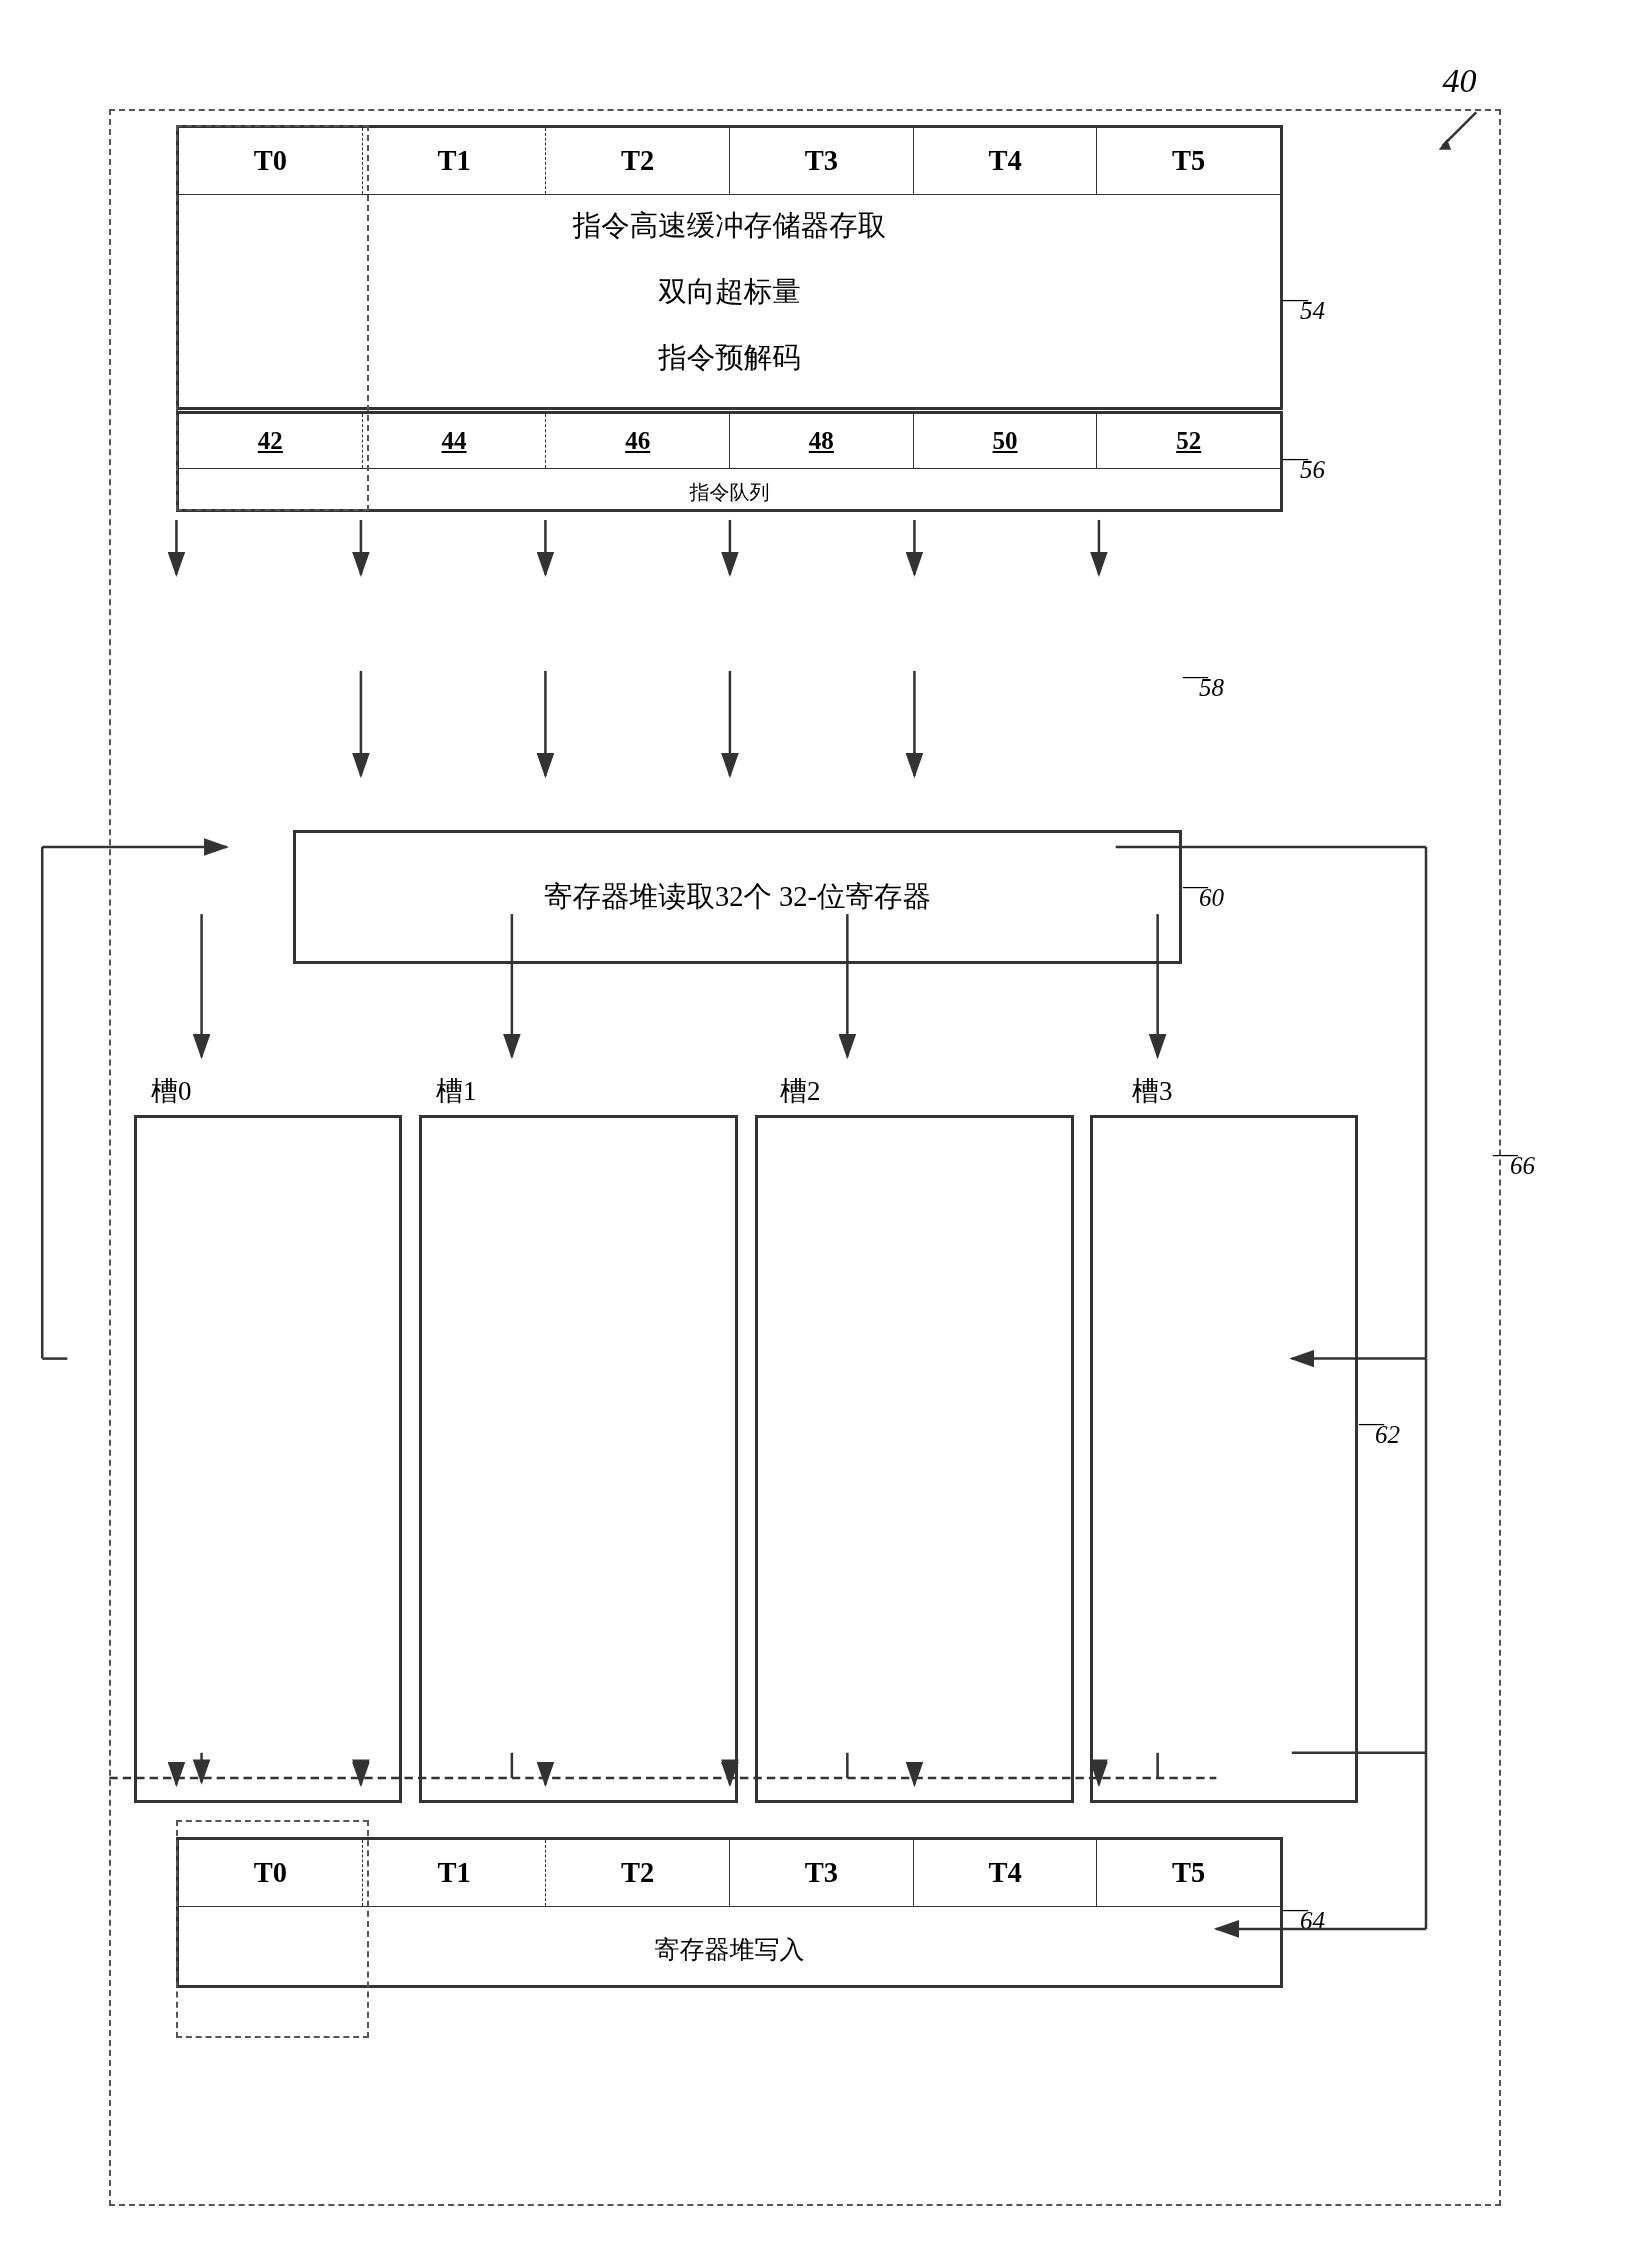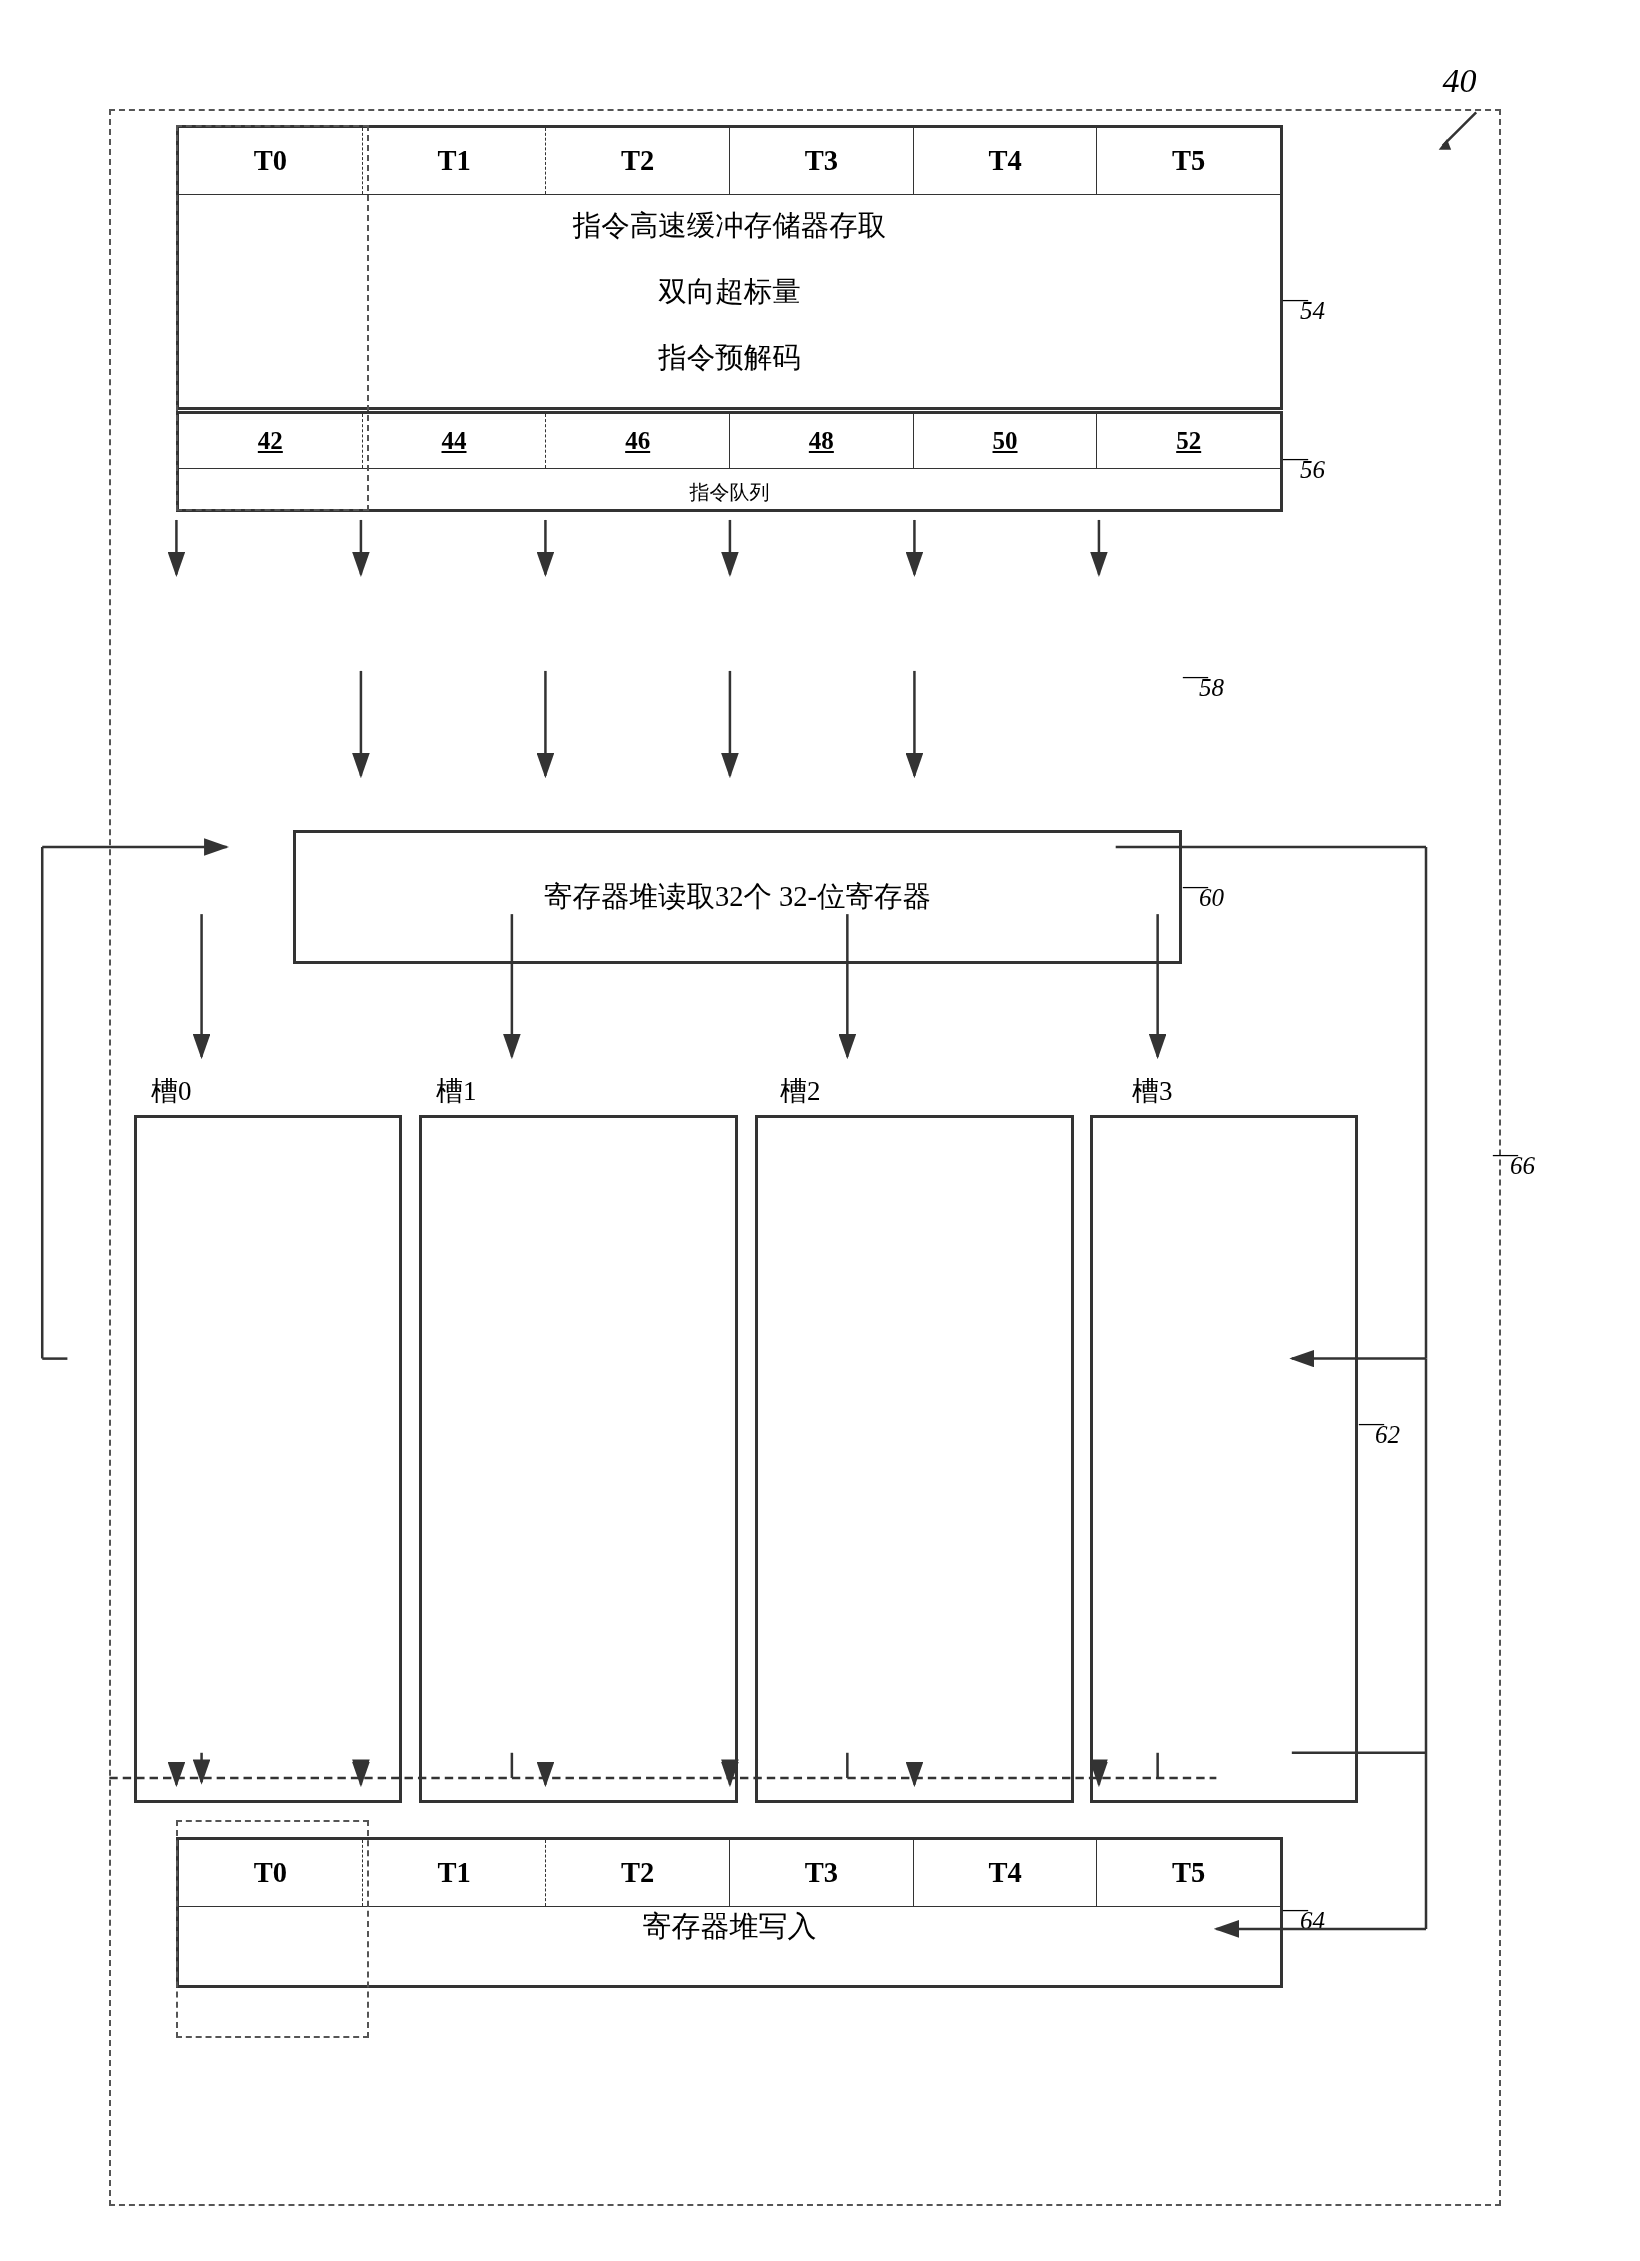--- a/index.html
+++ b/index.html
@@ -244,21 +244,21 @@
           <span>T3</span>
         </div>
       <div style="flex:1; border-right:1.7px solid #333; display:flex; align-items:center; justify-content:center; font-size:28.5px; font-weight:bold;">
           <span>T4</span>
         </div>
       <div style="flex:1; display:flex; align-items:center; justify-content:center; font-size:28.5px; font-weight:bold;">
           <span>T5</span>
         </div>
     </div>
 
-    <div style="display:flex; align-items:flex-start; justify-content:center; height:84px; font-size:29px;">
+    <div style="display:flex; align-items:center; justify-content:center; height:84px; font-size:25px;">
       <span>寄存器堆写入</span>
     </div>
   </div>
 
   <span class="ref-num" style="top:1845px; left:1233px;">64</span>
   <span style="position:absolute; top:1845px; left:1216px; font-size:25px;">—</span>
 
   <span class="ref-num" style="top:1090px; left:1443px;">66</span>
   <span style="position:absolute; top:1090px; left:1426px; font-size:25px;">—</span>
 

